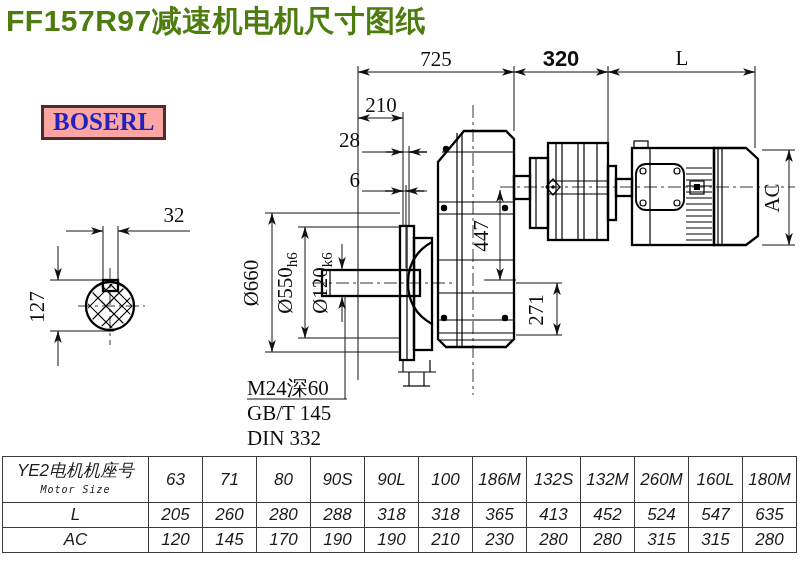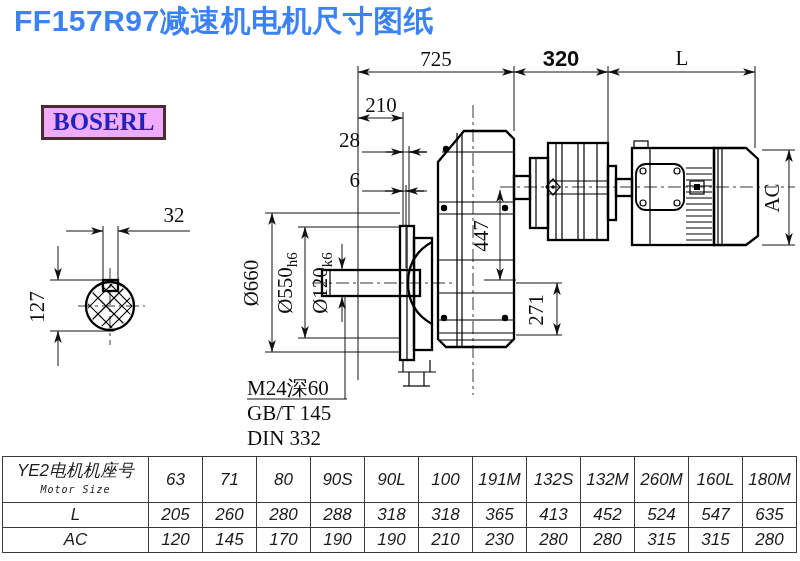--- a/index.html
+++ b/index.html
@@ -1,22 +1,22 @@
 <!DOCTYPE html>
 <html><head>
 <meta charset="utf-8">
 <style>
   html,body{margin:0;padding:0;background:#fff;}
   #stage{position:relative;width:800px;height:561px;background:#fff;overflow:hidden;
          font-family:"Liberation Sans",sans-serif;}
   #page-title{position:absolute;left:6px;top:1px;font-size:30px;font-weight:bold;
-              color:#3b82f6;white-space:nowrap;letter-spacing:0.5px;margin-left:8px;}
+              color:#4d7c0f;white-space:nowrap;letter-spacing:0.5px;}
   #brand-badge{position:absolute;left:41px;top:105px;border:3px solid #4b2d2d;
                padding:0px 9px 1px 9px;font-family:"Liberation Serif","DejaVu Serif",serif;
-               font-size:25px;font-weight:600;background:#f0abfc;}
+               font-size:25px;font-weight:600;background:#fca5a5;}
   #drawing-svg{position:absolute;left:0;top:40px;}
   .o{stroke:#000;fill:none;stroke-width:2.3;stroke-linejoin:miter;}
   .o1{stroke:#000;fill:none;stroke-width:1.2;}
   .d{stroke:#121212;fill:none;stroke-width:1;}
   .cl{stroke:#222;fill:none;stroke-width:0.9;stroke-dasharray:13 4 3 4;}
   .dt{font-family:"Liberation Serif","DejaVu Serif",serif;font-size:21px;fill:#0d0d0d;}
   .dtb{font-family:"Liberation Sans","DejaVu Sans",sans-serif;font-weight:bold;font-size:22px;fill:#0d0d0d;}
   #spec-table{position:absolute;left:2px;top:456px;width:795px;border-collapse:collapse;
               table-layout:fixed;background:#fff;color:#1a1a1a;}
   #spec-table td{border:1px solid #3a3a3a;text-align:center;padding:2px;font-size:17px;
@@ -226,21 +226,21 @@
           <td>
             <div class="hcn">YE2电机机座号</div>
             <div class="hen">Motor Size</div>
           </td>
           <td>63</td>
           <td>71</td>
           <td>80</td>
           <td>90S</td>
           <td>90L</td>
           <td>100</td>
-          <td>191M</td>
+          <td>186M</td>
           <td>132S</td>
           <td>132M</td>
           <td>260M</td>
           <td>160L</td>
           <td>180M</td>
         </tr>
         <tr>
           <td>L</td>
           <td>205</td>
           <td>260</td>

